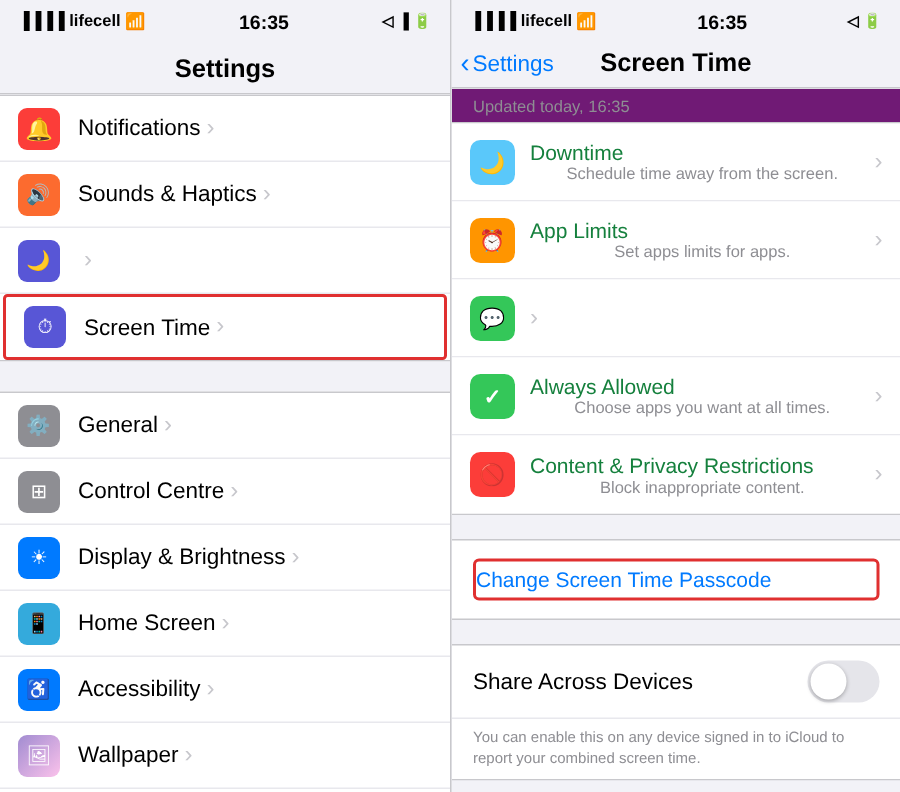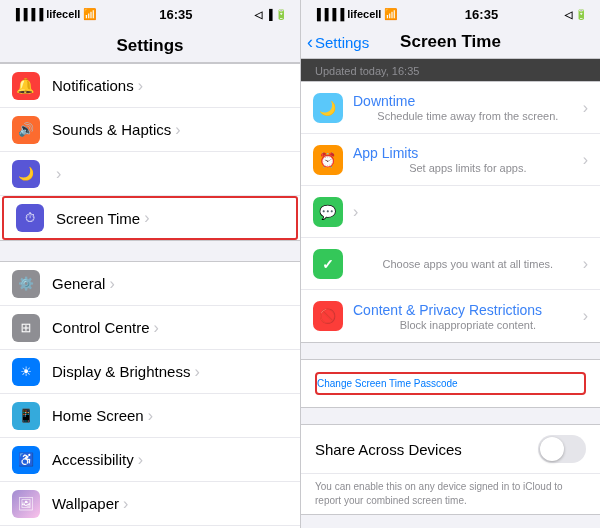--- a/index.html
+++ b/index.html
@@ -139,21 +139,21 @@
     .right-nav-title {
       font-size: 17px;
       font-weight: 600;
       color: #000;
     }
 
     .updated-label {
       font-size: 11px;
       color: #8e8e93;
       padding: 6px 14px 4px;
-      background: #404040;
+      background: #701a75;
     }
 
     .right-list-group {
       background: #fff;
       border-top: 1px solid #c8c8cc;
       border-bottom: 1px solid #c8c8cc;
       margin-bottom: 0;
     }
 
     .right-list-item {
@@ -178,21 +178,21 @@
       justify-content: center;
       flex-shrink: 0;
       font-size: 16px;
       color: #fff;
     }
 
     .right-item-text { flex: 1; }
     .right-item-label {
       font-size: 14px;
       font-weight: 500;
-      color: #3b82f6;
+      color: #15803d;
     }
     .right-item-sub {
       font-size: 11px;
       color: #8e8e93;
       margin-top: 1px;
       text-align: center;
     }
     .right-item-chevron {
       color: #c7c7cc;
       font-size: 16px;
@@ -204,21 +204,21 @@
     }
 
     .change-passcode-container {
       background: #fff;
       border-top: 1px solid #c8c8cc;
       border-bottom: 1px solid #c8c8cc;
       padding: 12px 14px;
     }
     .change-passcode-btn {
       color: #007aff;
-      font-size: 10px;
+      font-size: 14px;
       border: 2px solid #e03030;
       border-radius: 4px;
       padding: 4px 0;
       cursor: pointer;
       display: block;
     }
 
     .share-devices-container {
       background: #fff;
       border-top: 1px solid #c8c8cc;
@@ -398,20 +398,21 @@
         </div>
         <span class="right-item-chevron">›</span>
       </div>
       <div class="right-list-item">
         <div class="right-item-icon" style="background: #34c759; font-size:14px;">💬</div>
         <span class="right-item-chevron">›</span>
       </div>
       <div class="right-list-item">
         <div class="right-item-icon" style="background: #34c759; font-size:14px; font-weight:bold;">✓</div>
         <div class="right-item-text">
+          <div class="right-item-label">Always Allowed</div>
           <div class="right-item-sub">Choose apps you want at all times.</div>
         </div>
         <span class="right-item-chevron">›</span>
       </div>
       <div class="right-list-item">
         <div class="right-item-icon" style="background: #fc3d39; font-size:14px;">🚫</div>
         <div class="right-item-text">
           <div class="right-item-label">Content &amp; Privacy Restrictions</div>
           <div class="right-item-sub">Block inappropriate content.</div>
         </div>

